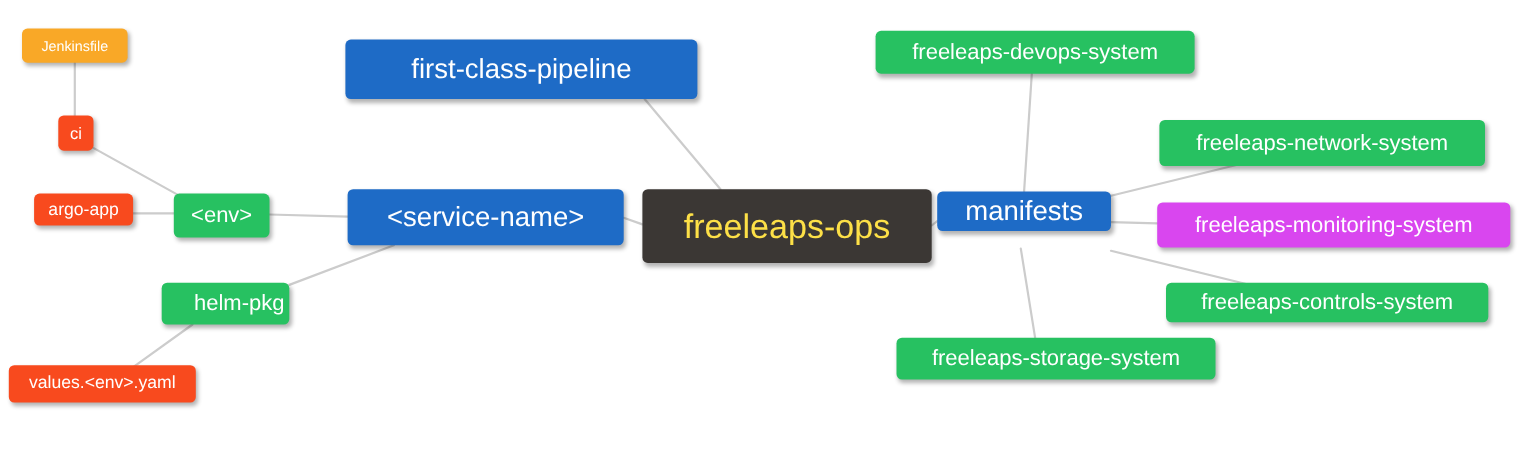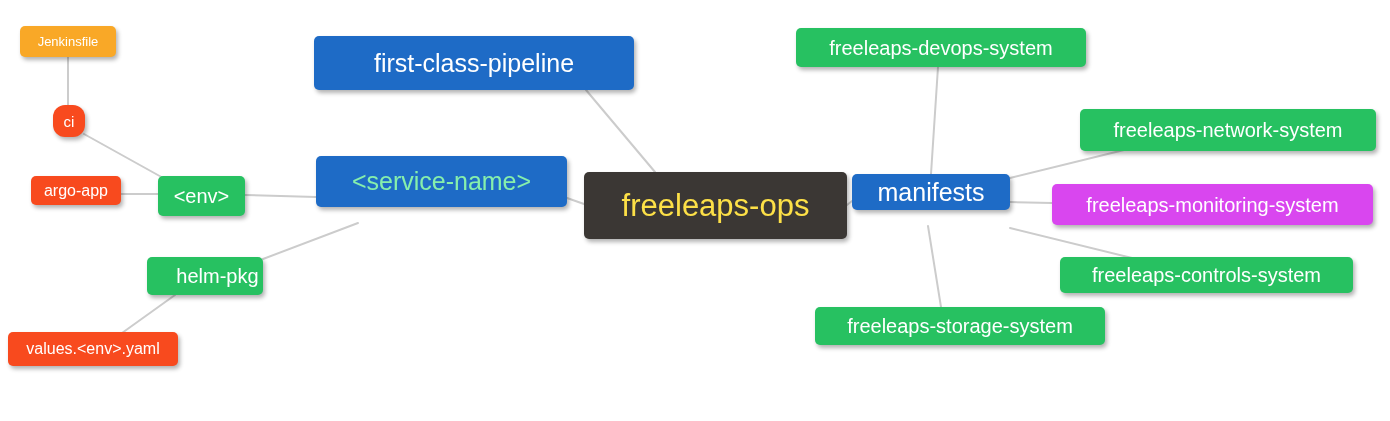--- a/index.html
+++ b/index.html
@@ -55,27 +55,27 @@
       <line x1="931" y1="174" x2="938" y2="67" stroke="#cccccc" stroke-width="2" stroke-linecap="round"></line>
       <line x1="1010" y1="178" x2="1124" y2="150" stroke="#cccccc" stroke-width="2" stroke-linecap="round"></line>
       <line x1="1010" y1="202" x2="1052" y2="203" stroke="#cccccc" stroke-width="2" stroke-linecap="round"></line>
       <line x1="1010" y1="228" x2="1132" y2="258" stroke="#cccccc" stroke-width="2" stroke-linecap="round"></line>
       <line x1="928" y1="226" x2="941" y2="307" stroke="#cccccc" stroke-width="2" stroke-linecap="round"></line>
     </svg>
 
   <div>
       <div class="node" style="left: 584px; top: 172px; width: 263px; height: 67px; font-size: 31px; background: rgb(59, 55, 52); color: #fde047;">freeleaps-ops</div>
       <div class="node" style="left: 314px; top: 36px; width: 320px; height: 54px; font-size: 25px; background: rgb(30, 107, 198); color: rgb(255, 255, 255);">first-class-pipeline</div>
-      <div class="node" style="left: 316px; top: 156px; width: 251px; height: 51px; font-size: 25px; background: rgb(30, 107, 198); color: #86efac;">&lt;service-name&gt;</div>
+      <div class="node" style="left: 316px; top: 172px; width: 251px; height: 51px; font-size: 25px; background: rgb(30, 107, 198); color: #ffffff;">&lt;service-name&gt;</div>
       <div class="node" style="left: 852px; top: 174px; width: 158px; height: 36px; font-size: 25px; background: rgb(30, 107, 198); color: rgb(255, 255, 255);">manifests</div>
       <div class="node" style="left: 158px; top: 176px; width: 87px; height: 40px; font-size: 20px; background: rgb(39, 193, 97); color: rgb(255, 255, 255);">&lt;env&gt;</div>
       <div class="node" style="left: 147px; top: 257px; width: 116px; height: 38px; font-size: 20px; background: rgb(39, 193, 97); color: rgb(255, 255, 255); padding-left: 29px;">helm-pkg</div>
-      <div class="node" style="left: 53px; top: 105px; width: 32px; height: 32px; font-size: 15px; background: rgb(248, 74, 30); color: rgb(255, 255, 255); border-radius: 12px;">ci</div>
+      <div class="node" style="left: 53px; top: 105px; width: 32px; height: 32px; font-size: 15px; background: rgb(248, 74, 30); color: rgb(255, 255, 255);">ci</div>
       <div class="node" style="left: 31px; top: 176px; width: 90px; height: 29px; font-size: 16px; background: rgb(248, 74, 30); color: rgb(255, 255, 255);">argo-app</div>
       <div class="node" style="left: 8px; top: 332px; width: 170px; height: 34px; font-size: 16px; background: rgb(248, 74, 30); color: rgb(255, 255, 255);">values.&lt;env&gt;.yaml</div>
       <div class="node" style="left: 20px; top: 26px; width: 96px; height: 31px; font-size: 13px; background: rgb(249, 168, 39); color: rgb(255, 255, 255);">Jenkinsfile</div>
       <div class="node" style="left: 796px; top: 28px; width: 290px; height: 39px; font-size: 20px; background: rgb(39, 193, 97); color: rgb(255, 255, 255);">freeleaps-devops-system</div>
-      <div class="node" style="left: 1080px; top: 109px; width: 296px; height: 42px; font-size: 20px; background: rgb(39, 193, 97); color: rgb(255, 255, 255);">freeleaps-network-system</div>
+      <div class="node" style="left: 1054px; top: 109px; width: 296px; height: 42px; font-size: 20px; background: rgb(39, 193, 97); color: rgb(255, 255, 255);">freeleaps-network-system</div>
       <div class="node" style="left: 1052px; top: 184px; width: 321px; height: 41px; font-size: 20px; background: #d946ef; color: rgb(255, 255, 255);">freeleaps-monitoring-system</div>
       <div class="node" style="left: 1060px; top: 257px; width: 293px; height: 36px; font-size: 20px; background: rgb(39, 193, 97); color: rgb(255, 255, 255);">freeleaps-controls-system</div>
       <div class="node" style="left: 815px; top: 307px; width: 290px; height: 38px; font-size: 20px; background: rgb(39, 193, 97); color: rgb(255, 255, 255);">freeleaps-storage-system</div>
     </div>
 </div>
 
 </body></html>

